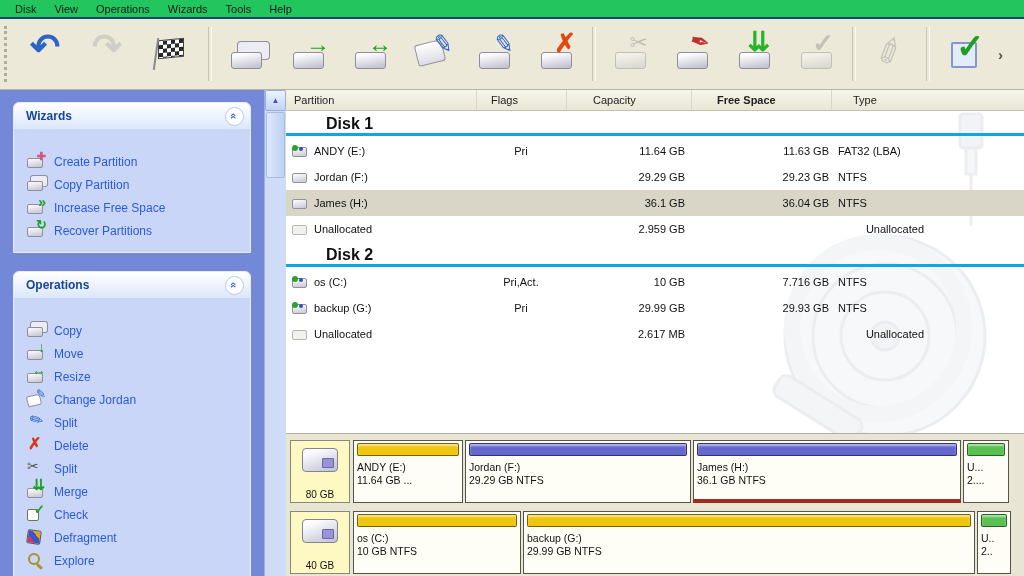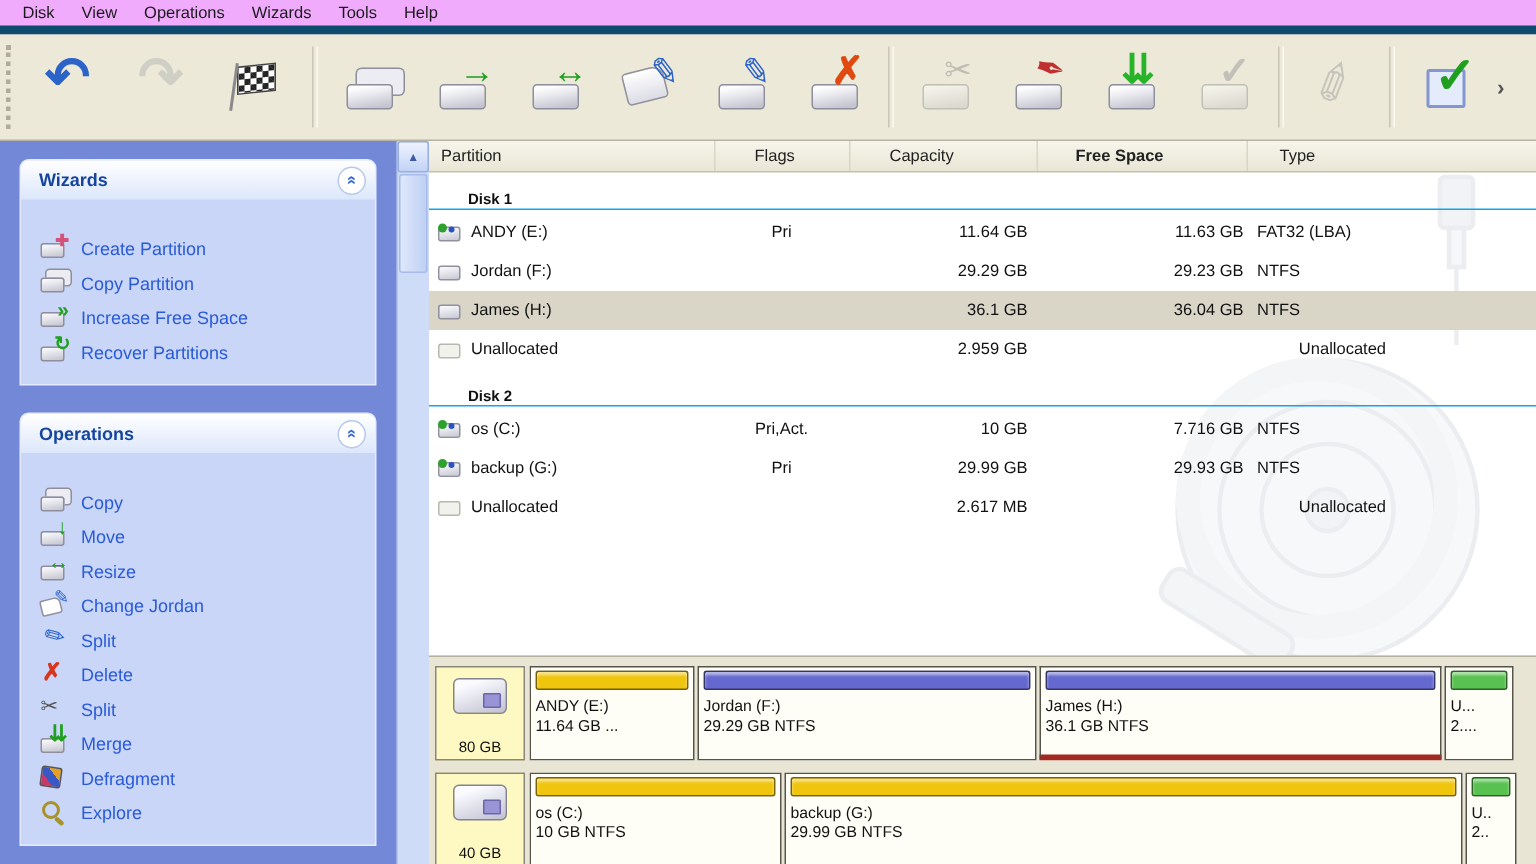--- a/index.html
+++ b/index.html
@@ -1,20 +1,20 @@
 <!DOCTYPE html>
 <html><head>
 <meta charset="utf-8">
 <style>
   html,body{margin:0;padding:0;}
   body{width:1024px;height:576px;overflow:hidden;font-family:"Liberation Sans",sans-serif;background:#ece9d8;}
   .app{position:relative;width:1024px;height:576px;background:#ece9d8;}
 
   
-  .menubar{height:17px;display:flex;align-items:center;background:#f0abfc;border-bottom:6px solid #0c4a6e;padding-left:6px;}
+  .menubar{height:17px;display:flex;align-items:center;background:#22c55e;border-bottom:2px solid #0c4a6e;padding-left:6px;}
   .menu-item{font-size:11px;color:#1a1a1a;padding:1px 9px;cursor:default;}
 
   
   .toolbar{height:66px;display:flex;align-items:center;background:#ece9d8;border-bottom:1px solid #b8b4a4;padding:2px 2px 2px 0;}
   .grip{width:9px;height:56px;border-left:3px dotted #b0ac9c;margin:0 2px 0 4px;}
   .tb-btn{width:60px;height:58px;display:flex;align-items:center;justify-content:center;border:1px solid transparent;border-radius:3px;}
   .tb-btn.disabled{opacity:.45;filter:grayscale(1);}
   .tb-sep{width:2px;height:54px;border-left:1px solid #c9c5b5;border-right:1px solid #fbfaf4;margin:0 4px;}
   .tb-overflow{font-size:15px;font-weight:bold;color:#555;margin-left:2px;}
 
@@ -92,24 +92,24 @@
     display:flex;align-items:center;justify-content:center;font-size:8px;color:#3a5aa8;}
   .sb-thumb{height:64px;margin:1px;background:linear-gradient(90deg,#dfe8fb,#bfd0f4);border:1px solid #a8bbe8;border-radius:2px;}
 
   
   .main{position:relative;flex:1;background:#fff;overflow:hidden;}
   .watermark{position:absolute;right:4px;top:6px;opacity:.14;z-index:0;pointer-events:none;}
   .grid{display:grid;grid-template-columns:190px 90px 125px 140px 1fr;}
   .t-head{position:relative;z-index:1;height:20px;align-items:center;background:linear-gradient(#f7f5ea,#e9e6d6);border-bottom:1px solid #c4c0ae;font-size:11px;color:#222;}
   .t-head>div{border-left:1px solid #d9d6c6;height:20px;display:flex;align-items:center;}
   .t-head>div:first-child{border-left:none;padding-left:8px;}
-  .th-flags{padding-left:26px;} .th-cap{padding-left:26px;} .th-free{padding-left:25px;font-weight:bold;} .th-type{padding-left:21px;}
+  .th-flags{padding-left:14px;} .th-cap{padding-left:26px;} .th-free{padding-left:25px;font-weight:bold;} .th-type{padding-left:21px;}
   .t-body{position:relative;z-index:1;height:322px;overflow:hidden;}
-  .t-group{height:25px;display:flex;align-items:flex-end;padding-left:26px;box-sizing:border-box;
-    font-size:10px;font-weight:bold;color:#111;border-bottom:1px solid #0ea5e9;margin-bottom:2px;}
+  .t-group{height:25px;display:flex;align-items:flex-end;padding-left:40px;box-sizing:border-box;
+    font-size:16px;font-weight:bold;color:#111;border-bottom:3px solid #0ea5e9;margin-bottom:2px;}
   .t-row{height:26px;align-items:center;font-size:11px;color:#111;}
   .t-row.selected{background:#d9d5c7;}
   .col-part{display:flex;align-items:center;gap:6px;padding-left:6px;}
   .col-flags{text-align:center;}
   .col-cap{text-align:right;padding-right:6px;}
   .col-free{text-align:right;padding-right:2px;}
   .col-type{padding-left:7px;}
   .col-type.right{text-align:right;padding-right:100px;}
 
   .row-icon{position:relative;width:16px;height:13px;flex:0 0 16px;}
@@ -268,20 +268,24 @@
   </div>
             <div class="panel-item">
     <span class="p-icon icon-op-split-icon"></span>
     <span>Split</span>
   </div>
             <div class="panel-item">
     <span class="p-icon icon-op-merge-icon"></span>
     <span>Merge</span>
   </div>
             <div class="panel-item">
+    <span class="p-icon icon-op-check-icon"></span>
+    <span>Check</span>
+  </div>
+            <div class="panel-item">
     <span class="p-icon icon-op-defragment-icon"></span>
     <span>Defragment</span>
   </div>
             <div class="panel-item">
     <span class="p-icon icon-op-explore-icon"></span>
     <span>Explore</span>
   </div>
           </div>
   </div>
       </div>

